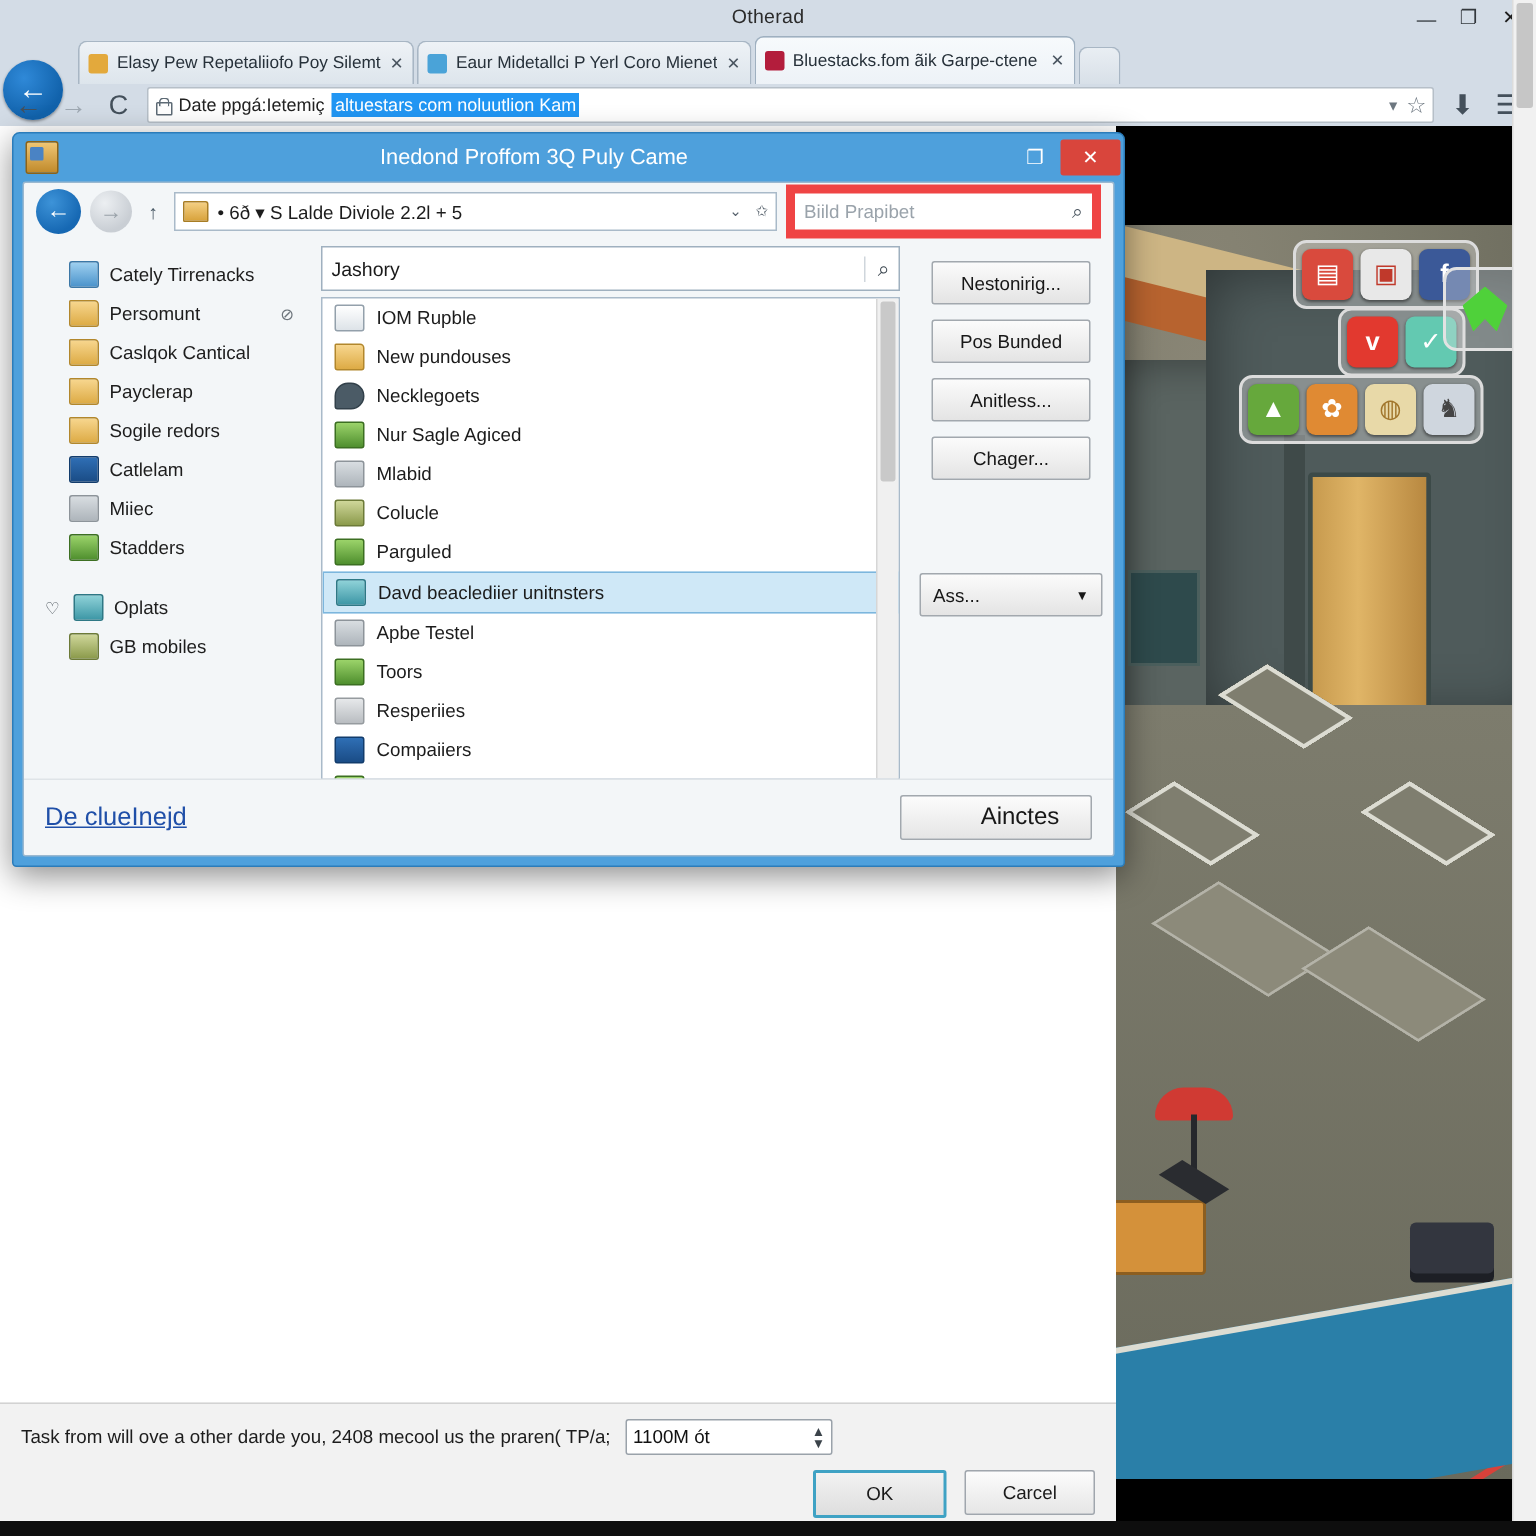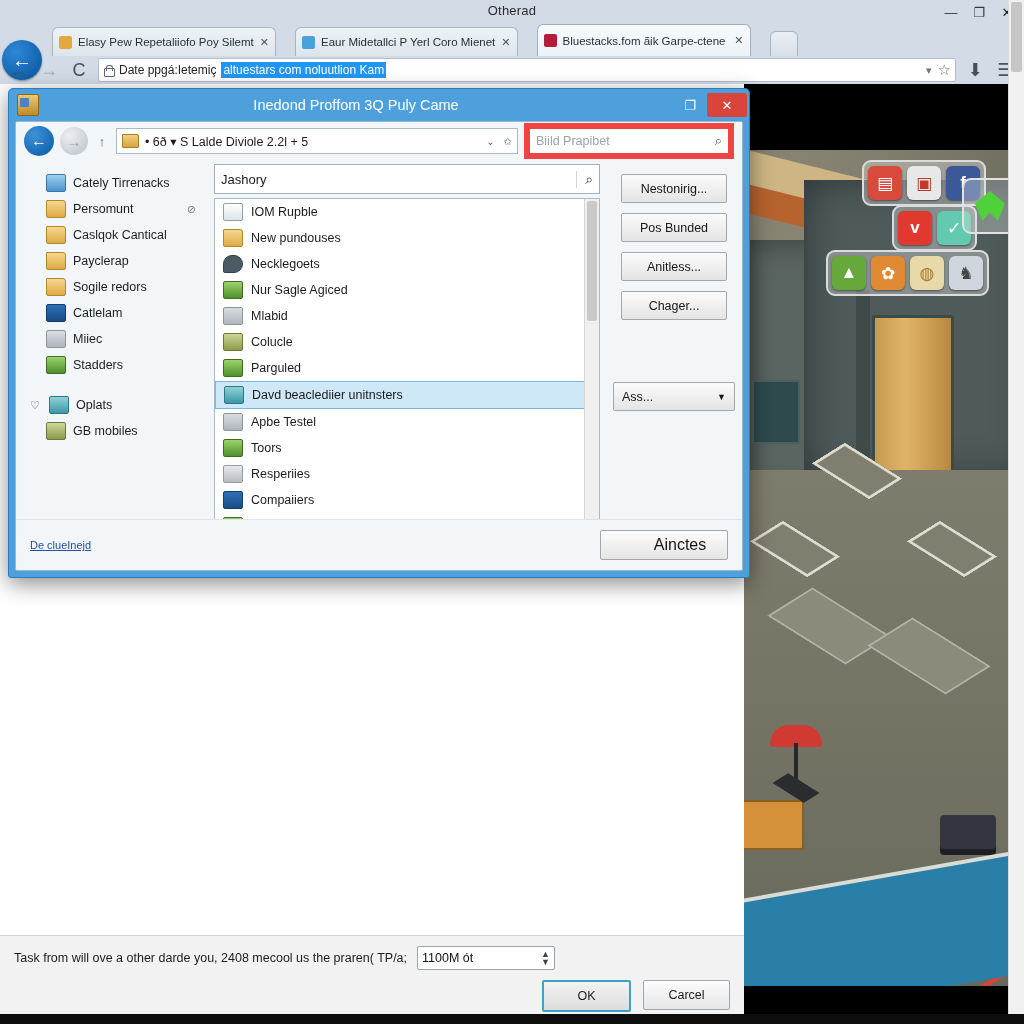--- a/index.html
+++ b/index.html
@@ -18,21 +18,21 @@
   .win-ctrls{position:absolute;top:0;right:4px;height:24px;display:flex;align-items:center;gap:2px;}
   .win-ctrls .wb{width:26px;height:20px;display:flex;align-items:center;justify-content:center;
     font-size:13px;color:#33383d;}
   .win-ctrls .wb.close{color:#1d1d1d;}
   .tabstrip{position:absolute;top:22px;left:0;right:0;height:34px;}
   .back-orb{position:absolute;left:2px;top:18px;width:40px;height:40px;border-radius:50%;
     background:radial-gradient(circle at 35% 30%,#2f89d8,#1162ab 70%);box-shadow:0 1px 2px rgba(0,0,0,.4);
     display:flex;align-items:center;justify-content:center;color:#fff;font-size:20px;}
   .tabs{position:absolute;left:52px;top:0;display:flex;align-items:flex-end;height:34px;}
   .tab{
-    height:28px;min-width:200px;max-width:240px;margin-right:19px;
+    height:28px;min-width:200px;max-width:240px;margin-right:2px;
     background:linear-gradient(#eef2f6,#dde5ec);
     border:1px solid #a8b6c4;border-bottom:none;border-radius:6px 6px 0 0;
     display:flex;align-items:center;padding:0 6px;gap:6px;font-size:11.5px;color:#27313a;
     position:relative;overflow:hidden;white-space:nowrap;
   }
   .tab.active{background:linear-gradient(#f7fafc,#edf2f7);height:31px;border-color:#9fb0c0;z-index:3;}
   .tab .fav{width:13px;height:13px;border-radius:2px;flex:none;display:inline-block;}
   .tab .lbl{flex:1;overflow:hidden;text-overflow:clip;}
   .tab .x{font-size:11px;color:#4a5560;flex:none;}
   .tab-new{width:26px;height:24px;background:linear-gradient(#e9eef3,#d8e0e8);
@@ -187,21 +187,21 @@
   .frow.sel{background:#cfe8f7;border:1px solid #7cb6dd;}
   .flist-sb{position:absolute;right:0;top:0;bottom:0;width:14px;background:#f0f0f0;border-left:1px solid #d6d6d6;}
   .flist-sb .thumb{position:absolute;left:2px;top:2px;width:10px;height:120px;background:#c9c9c9;border-radius:2px;}
   .act-pane{width:136px;padding:14px 0 0 0;display:flex;flex-direction:column;align-items:center;gap:10px;}
   .act-btn{width:104px;height:27px;background:linear-gradient(#fbfbfb,#e4e4e4);border:1px solid #a2a8ae;
     border-radius:2px;font-size:12.5px;color:#171717;display:flex;align-items:center;justify-content:center;}
   .act-btn.drop{margin-top:52px;justify-content:space-between;padding:0 8px;}
   .act-btn.drop .cv{font-size:9px;}
   .dlg-foot{position:absolute;left:0;right:0;bottom:0;height:50px;border-top:1px solid #dfe4e8;
     display:flex;align-items:center;padding:0 14px;}
-  .foot-link{font-size:11px;color:#1f4fa8;text-decoration:underline;}
+  .foot-link{font-size:17px;color:#1f4fa8;text-decoration:underline;}
   .foot-btn{margin-left:auto;width:94px;height:28px;background:linear-gradient(#fcfcfc,#e5e5e5);
     border:1px solid #a2a8ae;border-radius:2px;font-size:16px;color:#171717;display:flex;align-items:center;justify-content:center;padding-left:32px;}
   .sb-v{position:absolute;right:0;top:0;bottom:0;width:15px;background:#f1f1f1;border-left:1px solid #dcdcdc;}
   .sb-v .thumb{position:absolute;left:2px;top:2px;width:11px;height:70px;background:#c6c6c6;border-radius:2px;}
   .taskbar{position:absolute;left:0;right:0;bottom:0;height:10px;background:#0e0e0e;}
 </style>
 </head>
 <body>
 
 <div id="browser">

